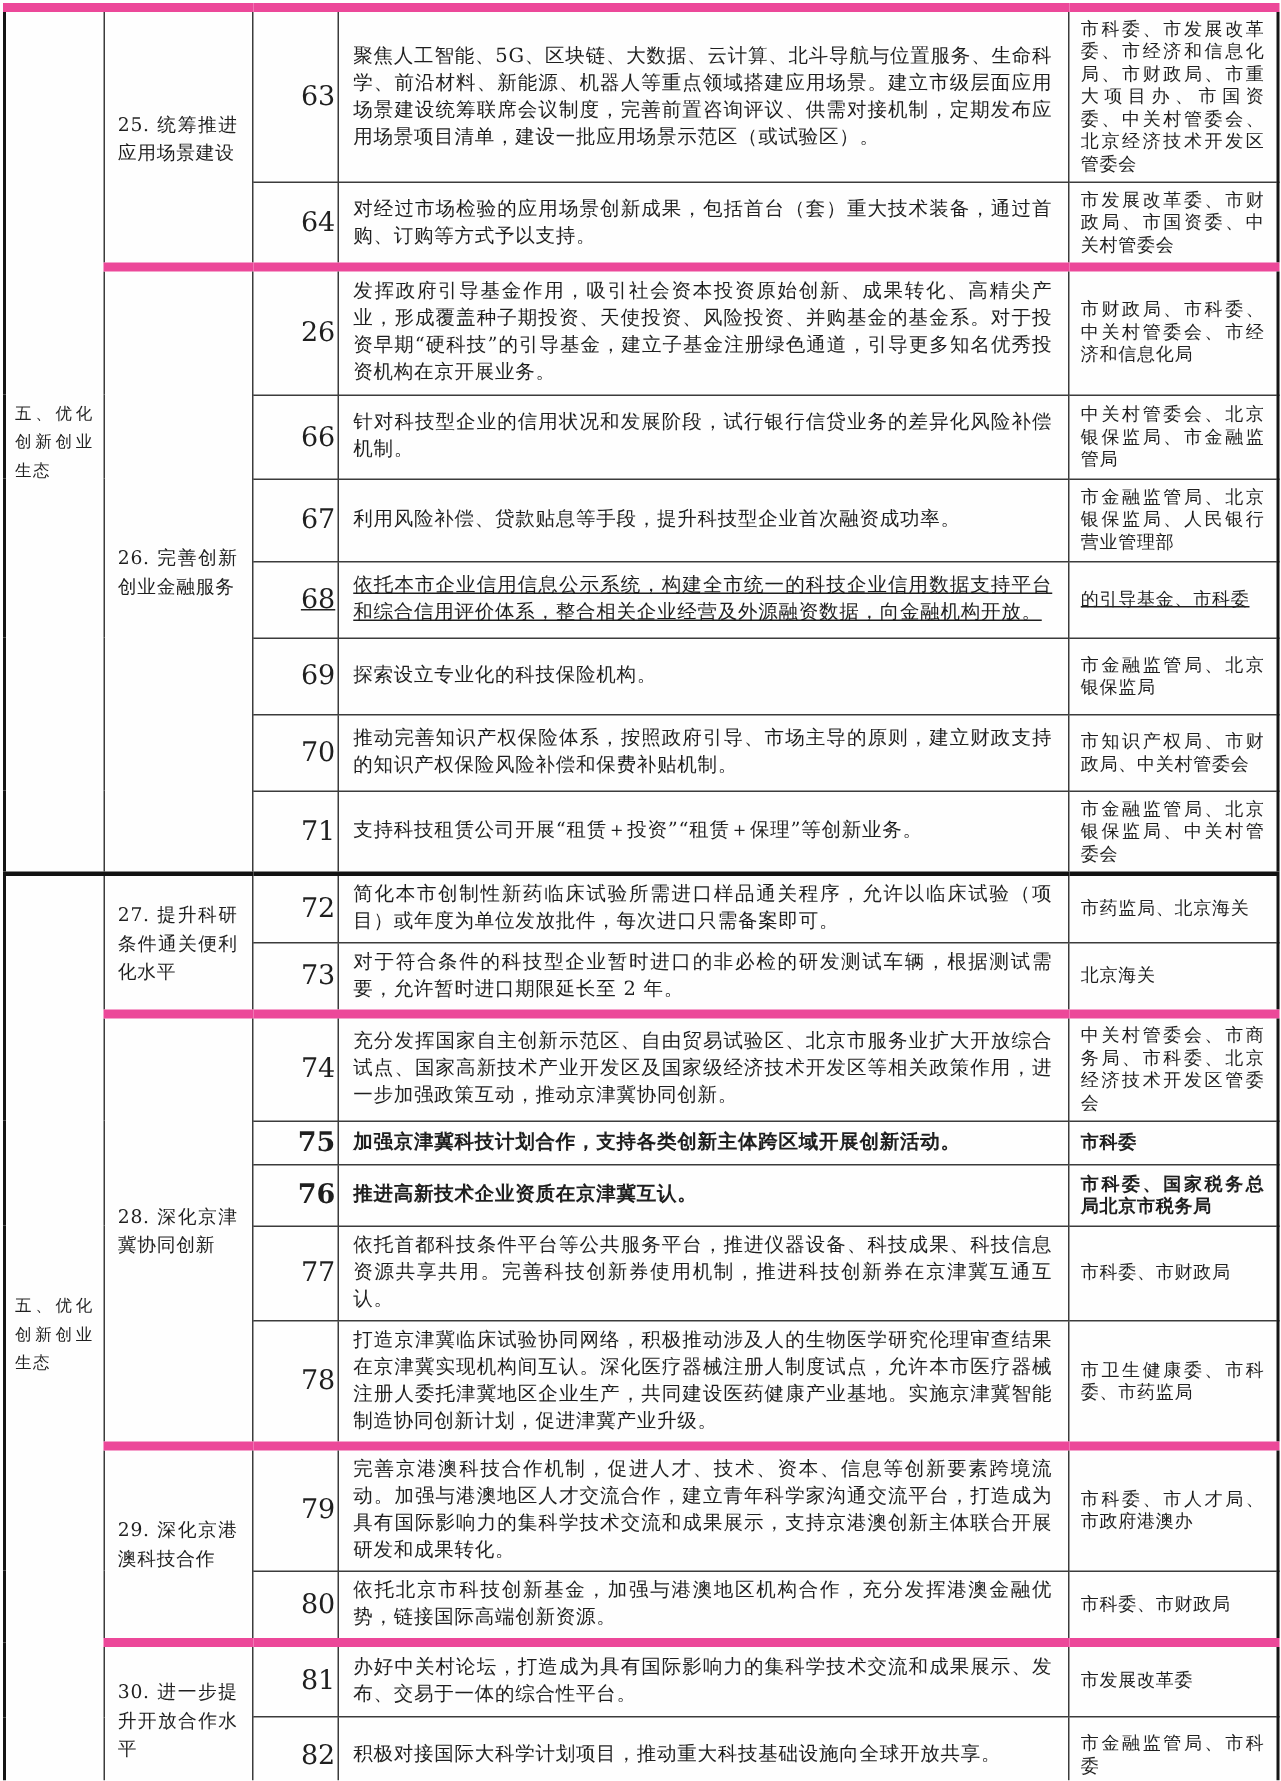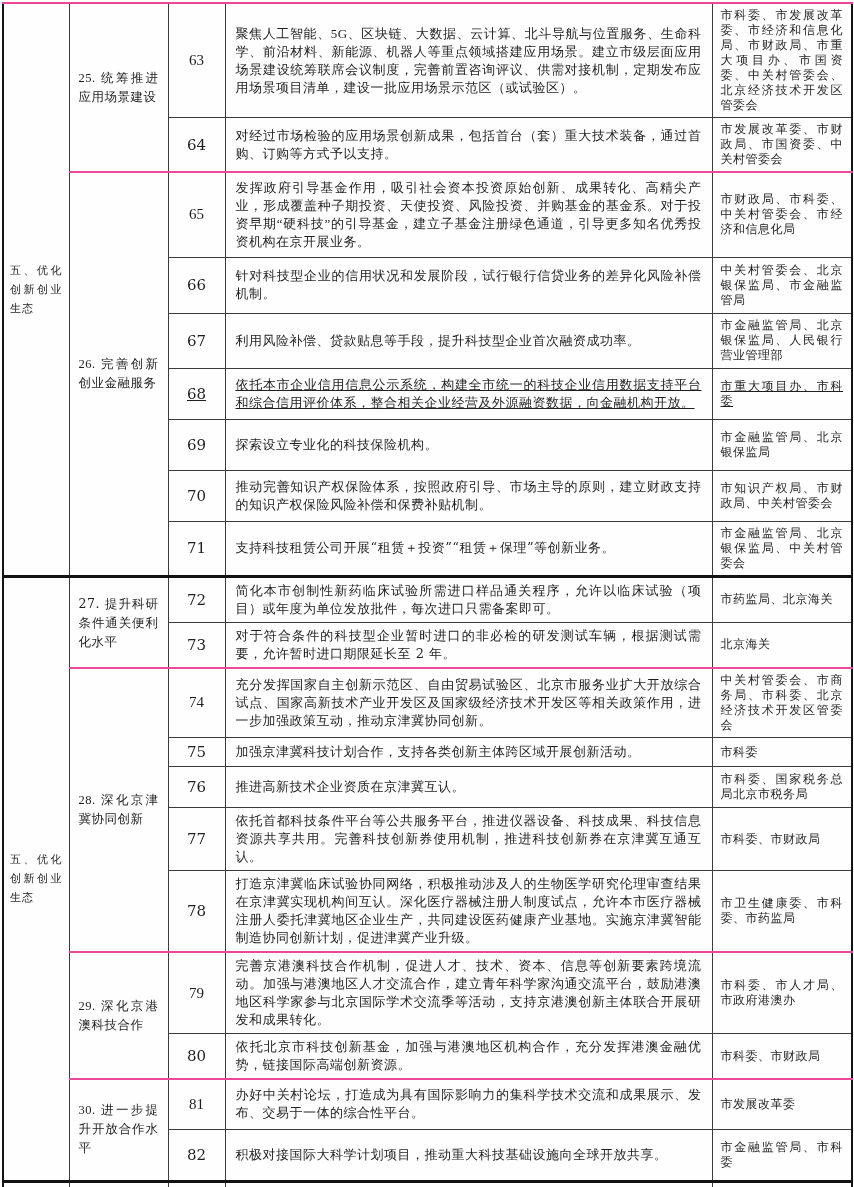--- a/index.html
+++ b/index.html
@@ -9,32 +9,32 @@
     color:#1f1f1f;box-sizing:border-box;padding:2px 0 0 2px;
   }
   table.policy{
     border-collapse:collapse;table-layout:fixed;width:849px;
     border:2px solid #141414;border-bottom-width:3px;
   }
   td{
     border:1px solid #3b3b3b;vertical-align:middle;box-sizing:border-box;
     overflow:hidden;
   }
-  tr.cat-first > td{border-top:2px solid #ec4899;font-family:Liberation Serif, serif;}
+  tr.cat-first > td{border-top:6px solid #ec4899;}
   tr.sec-first > td{border-top:3px solid #121212;}
   td.col-section{
     font-size:11px;line-height:19px;letter-spacing:1px;
     padding:4px 6px;text-align:justify;text-align-last:left;
   }
   td.col-cat{
     font-size:12.5px;line-height:19px;letter-spacing:0.5px;
     padding:4px 9px;text-align:justify;text-align-last:left;margin-left:32px;
   }
   td.col-num{
-    font-size:15px;text-align:center;letter-spacing:0;
+    font-size:18px;text-align:right;letter-spacing:0;
     font-family:"DejaVu Serif","Liberation Serif",serif;
   }
   td.col-text{
     font-size:13px;line-height:18px;letter-spacing:0.5px;
     padding:4px 10px;text-align:justify;text-align-last:left;margin-top:29px;
   }
   td.col-dept{
     font-size:12px;line-height:15px;letter-spacing:0.5px;
     padding:4px 8px;text-align:justify;text-align-last:left;
   }
@@ -59,38 +59,38 @@
           <td class="col-text">聚焦人工智能、5G、区块链、大数据、云计算、北斗导航与位置服务、生命科学、前沿材料、新能源、机器人等重点领域搭建应用场景。建立市级层面应用场景建设统筹联席会议制度，完善前置咨询评议、供需对接机制，定期发布应用场景项目清单，建设一批应用场景示范区（或试验区）。</td>
           <td class="col-dept">市科委、市发展改革委、市经济和信息化局、市财政局、市重大项目办、市国资委、中关村管委会、北京经济技术开发区管委会</td>
         </tr>
         <tr style="height: 52px;">
           <td class="col-num">64</td>
           <td class="col-text">对经过市场检验的应用场景创新成果，包括首台（套）重大技术装备，通过首购、订购等方式予以支持。</td>
           <td class="col-dept">市发展改革委、市财政局、市国资委、中关村管委会</td>
         </tr>
         <tr class="cat-first" style="height: 85px;">
           <td class="col-cat" rowspan="7">26. 完善创新创业金融服务</td>
-          <td class="col-num">65</td>
+          <td class="col-num">26</td>
           <td class="col-text">发挥政府引导基金作用，吸引社会资本投资原始创新、成果转化、高精尖产业，形成覆盖种子期投资、天使投资、风险投资、并购基金的基金系。对于投资早期“硬科技”的引导基金，建立子基金注册绿色通道，引导更多知名优秀投资机构在京开展业务。</td>
           <td class="col-dept">市财政局、市科委、中关村管委会、市经济和信息化局</td>
         </tr>
         <tr style="height: 56px;">
           <td class="col-num">66</td>
           <td class="col-text">针对科技型企业的信用状况和发展阶段，试行银行信贷业务的差异化风险补偿机制。</td>
           <td class="col-dept">中关村管委会、北京银保监局、市金融监管局</td>
         </tr>
         <tr style="height: 55px;">
           <td class="col-num">67</td>
           <td class="col-text">利用风险补偿、贷款贴息等手段，提升科技型企业首次融资成功率。</td>
           <td class="col-dept">市金融监管局、北京银保监局、人民银行营业管理部</td>
         </tr>
         <tr style="height: 51px; text-decoration: underline;">
           <td class="col-num">68</td>
           <td class="col-text">依托本市企业信用信息公示系统，构建全市统一的科技企业信用数据支持平台和综合信用评价体系，整合相关企业经营及外源融资数据，向金融机构开放。</td>
-          <td class="col-dept">市重大项目办、市科委</td>
+          <td class="col-dept">的引导基金、市科委</td>
         </tr>
         <tr style="height: 51px;">
           <td class="col-num">69</td>
           <td class="col-text">探索设立专业化的科技保险机构。</td>
           <td class="col-dept">市金融监管局、北京银保监局</td>
         </tr>
         <tr style="height: 51px;">
           <td class="col-num">70</td>
           <td class="col-text">推动完善知识产权保险体系，按照政府引导、市场主导的原则，建立财政支持的知识产权保险风险补偿和保费补贴机制。</td>
           <td class="col-dept">市知识产权局、市财政局、中关村管委会</td>
@@ -111,44 +111,44 @@
           <td class="col-num">73</td>
           <td class="col-text">对于符合条件的科技型企业暂时进口的非必检的研发测试车辆，根据测试需要，允许暂时进口期限延长至 2 年。</td>
           <td class="col-dept">北京海关</td>
         </tr>
         <tr class="cat-first" style="height: 70px;">
           <td class="col-cat" rowspan="5">28. 深化京津冀协同创新</td>
           <td class="col-num">74</td>
           <td class="col-text">充分发挥国家自主创新示范区、自由贸易试验区、北京市服务业扩大开放综合试点、国家高新技术产业开发区及国家级经济技术开发区等相关政策作用，进一步加强政策互动，推动京津冀协同创新。</td>
           <td class="col-dept">中关村管委会、市商务局、市科委、北京经济技术开发区管委会</td>
         </tr>
-        <tr style="height: 29px;">
+        <tr style="height: 29px; font-weight: bold;">
           <td class="col-num">75</td>
           <td class="col-text">加强京津冀科技计划合作，支持各类创新主体跨区域开展创新活动。</td>
           <td class="col-dept">市科委</td>
         </tr>
-        <tr style="height: 41px;">
+        <tr style="height: 41px; font-weight: bold;">
           <td class="col-num">76</td>
           <td class="col-text">推进高新技术企业资质在京津冀互认。</td>
           <td class="col-dept">市科委、国家税务总局北京市税务局</td>
         </tr>
         <tr style="height: 39px;">
           <td class="col-num">77</td>
           <td class="col-text">依托首都科技条件平台等公共服务平台，推进仪器设备、科技成果、科技信息资源共享共用。完善科技创新券使用机制，推进科技创新券在京津冀互通互认。</td>
           <td class="col-dept">市科委、市财政局</td>
         </tr>
         <tr style="height: 80px;">
           <td class="col-num">78</td>
           <td class="col-text">打造京津冀临床试验协同网络，积极推动涉及人的生物医学研究伦理审查结果在京津冀实现机构间互认。深化医疗器械注册人制度试点，允许本市医疗器械注册人委托津冀地区企业生产，共同建设医药健康产业基地。实施京津冀智能制造协同创新计划，促进津冀产业升级。</td>
           <td class="col-dept">市卫生健康委、市科委、市药监局</td>
         </tr>
         <tr class="cat-first" style="height: 66px;">
           <td class="col-cat" rowspan="2">29. 深化京港澳科技合作</td>
           <td class="col-num">79</td>
-          <td class="col-text">完善京港澳科技合作机制，促进人才、技术、资本、信息等创新要素跨境流动。加强与港澳地区人才交流合作，建立青年科学家沟通交流平台，鼓励港澳地区科学家参与北京国际学术交流季等活动，支持京港澳创新主体联合开展研发和成果转化。</td>
+          <td class="col-text">完善京港澳科技合作机制，促进人才、技术、资本、信息等创新要素跨境流动。加强与港澳地区人才交流合作，建立青年科学家沟通交流平台，打造成为具有国际影响力的集科学技术交流和成果展示，支持京港澳创新主体联合开展研发和成果转化。</td>
           <td class="col-dept">市科委、市人才局、市政府港澳办</td>
         </tr>
         <tr style="height: 41px;">
           <td class="col-num">80</td>
           <td class="col-text">依托北京市科技创新基金，加强与港澳地区机构合作，充分发挥港澳金融优势，链接国际高端创新资源。</td>
           <td class="col-dept">市科委、市财政局</td>
         </tr>
         <tr class="cat-first" style="height: 50px;">
           <td class="col-cat" rowspan="2">30. 进一步提升开放合作水平</td>
           <td class="col-num">81</td>

